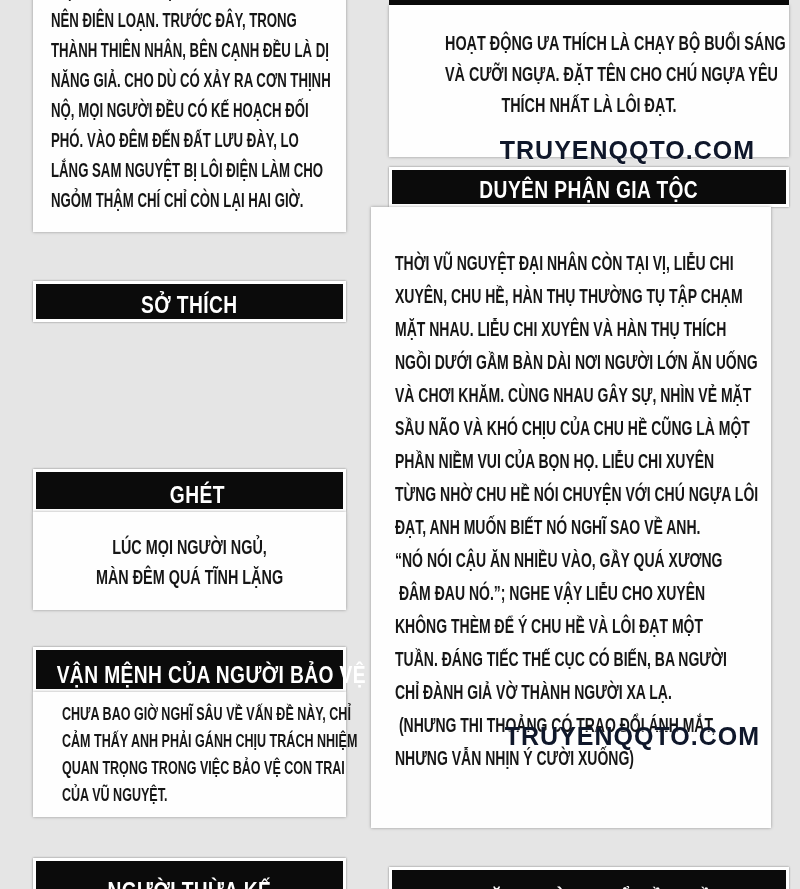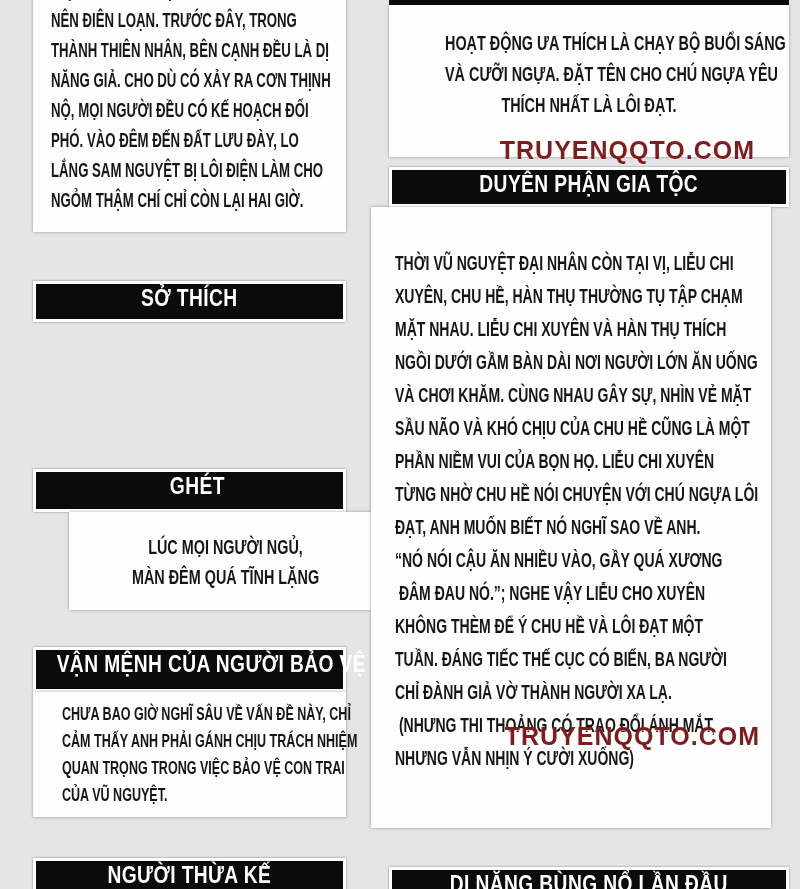--- a/index.html
+++ b/index.html
@@ -1,30 +1,30 @@
 <!DOCTYPE html>
 <html><head>
 <meta charset="utf-8">
 <style>
   html,body{margin:0;padding:0;background:#e5e5e5;}
   .page{position:relative;width:800px;height:889px;overflow:hidden;background:#e5e5e5;
         font-family:"Liberation Sans", sans-serif;}
   .card{position:absolute;background:#fefefe;box-shadow:0 0 3px rgba(0,0,0,0.35);}
   .topstrip{position:absolute;background:#0b0b0b;}
   .header{position:absolute;background:#0b0b0b;border:3px solid #ffffff;box-sizing:border-box;
-          display:flex;align-items:flex-start;justify-content:center;box-shadow:0 0 2px rgba(0,0,0,0.45);}
+          display:flex;align-items:flex-end;justify-content:center;box-shadow:0 0 2px rgba(0,0,0,0.45);}
   .ht{color:#ffffff;font-weight:bold;font-size:24px;white-space:nowrap;letter-spacing:0.5px;
       transform:scaleX(0.8);}
   .lines{position:absolute;}
   .tl{white-space:pre;font-weight:bold;color:#161616;letter-spacing:0px;
       transform:scaleX(var(--sx,0.7));transform-origin:left center;}
   .centered{width:100%;left:0;}
   .centered .tl{transform-origin:center center;text-align:center;}
   .wm{position:absolute;z-index:6;font-weight:bold;font-size:25px;letter-spacing:1px;
-      color:#7f1d1d;text-shadow:0 1px 0 rgba(255,255,255,0.6);white-space:nowrap;}
+      color:#0f172a;text-shadow:0 1px 0 rgba(255,255,255,0.6);white-space:nowrap;}
 </style>
 </head>
 <body>
 
 <div class="page">
 
   <div class="card" style="left:33px;top:-70px;width:313px;height:302px;">
     <div class="lines" style="top:45px;left:18px;font-size:20px;line-height:30px;--sx:0.66;">
         <div class="tl">GIẬN NÀY, SỨC MẠNH CỦA ANH SẼ TRỞ</div>
         <div class="tl">NÊN ĐIÊN LOẠN. TRƯỚC ĐÂY, TRONG</div>
@@ -37,21 +37,21 @@
       </div>
   </div>
 
   <div class="header" style="left:33px;top:281px;width:313px;height:41px;">
     <span class="ht">SỞ THÍCH</span>
   </div>
 
   <div class="header" style="left:33px;top:469px;width:313px;height:43px;padding-left:16px;">
     <span class="ht">GHÉT</span>
   </div>
-  <div class="card" style="left:33px;top:512px;width:313px;height:98px;margin-left:36px;">
+  <div class="card" style="left:33px;top:512px;width:313px;height:98px;">
     <div class="lines centered" style="top:20px;font-size:20px;line-height:30px;--sx:0.72;">
         <div class="tl">LÚC MỌI NGƯỜI NGỦ,</div>
         <div class="tl">MÀN ĐÊM QUÁ TĨNH LẶNG</div>
       </div>
   </div>
 
   <div class="header" style="left:33px;top:647px;width:313px;height:45px;padding-left:44px;">
     <span class="ht">VẬN MỆNH CỦA NGƯỜI BẢO VỆ</span>
   </div>
   <div class="card" style="left:33px;top:692px;width:313px;height:125px;">

